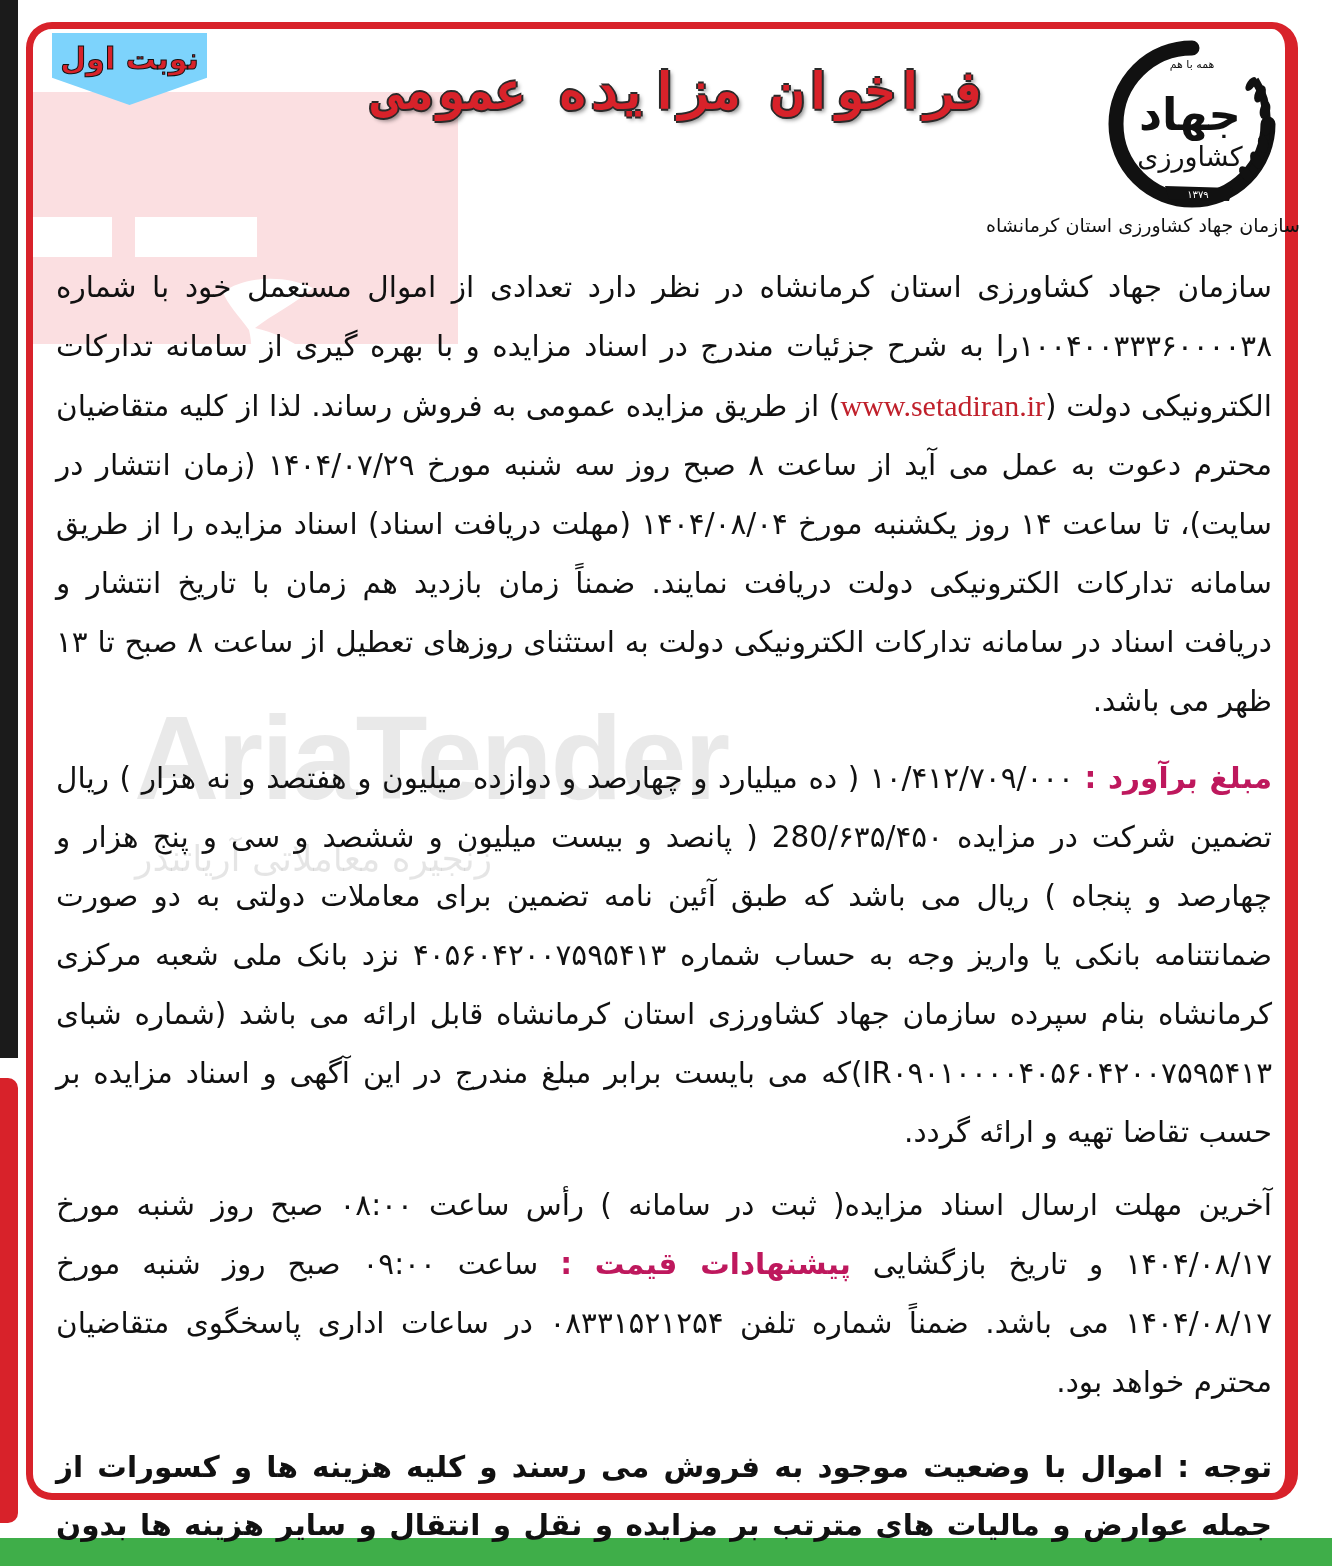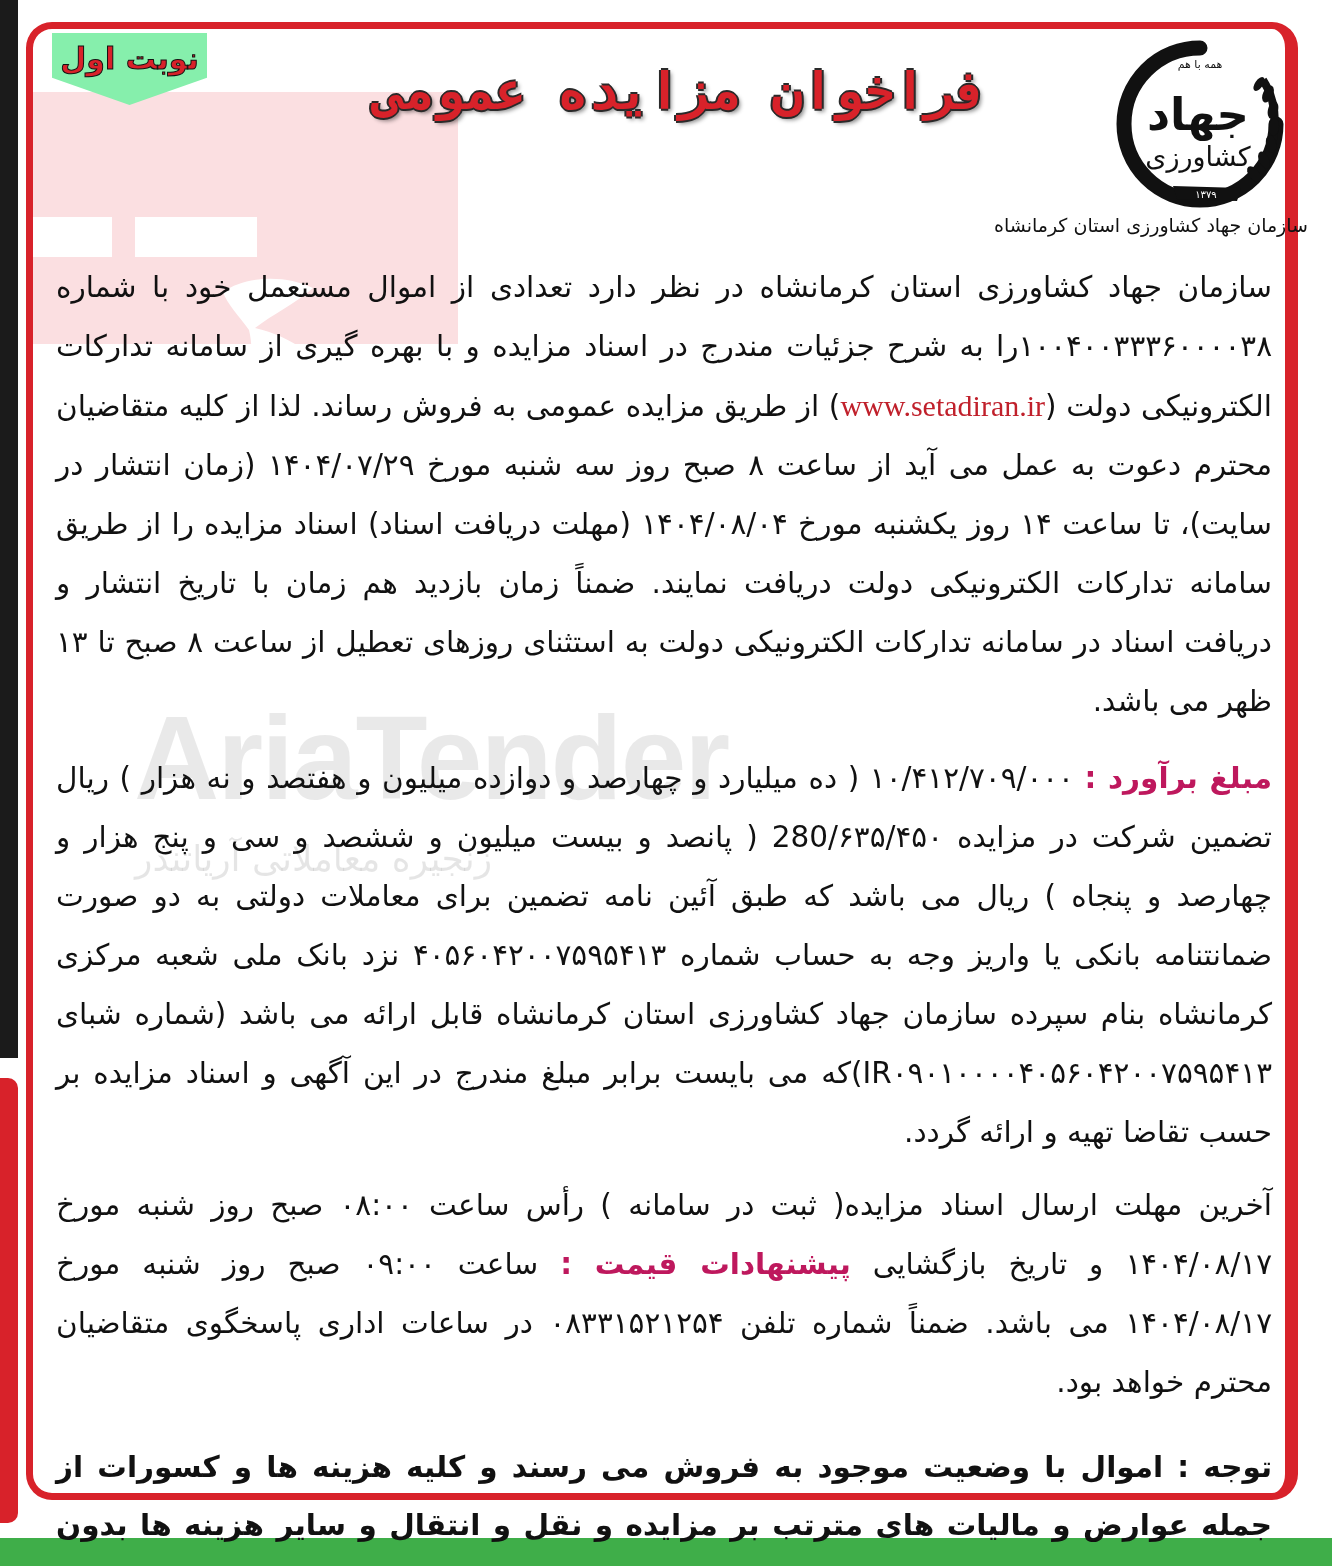--- a/index.html
+++ b/index.html
@@ -140,21 +140,21 @@
     direction: rtl;
   }
 
   
   .badge-first-round {
     position: absolute;
     left: 52px;
     top: 33px;
     width: 155px;
     height: 72px;
-    background: #86efac;
+    background: #7dd3fc;
     clip-path: polygon(0 0, 100% 0, 100% 62%, 50% 100%, 0 62%);
     display: flex;
     align-items: flex-start;
     justify-content: center;
     z-index: 6;
   }
   .badge-first-round span {
     margin-top: 8px;
     font-size: 30px;
     font-weight: bold;
@@ -179,21 +179,21 @@
       2px 0 0 #2a2a2a, -2px 0 0 #2a2a2a,
       0 2px 0 #2a2a2a, 0 -2px 0 #2a2a2a,
       3px 3px 4px rgba(0,0,0,0.45);
     letter-spacing: -2px;
     z-index: 5;
   }
 
   
   .org-logo {
     position: absolute;
-    right: 24px;
+    right: 32px;
     top: 38px;
     width: 215px;
     z-index: 5;
   }
   .logo-emblem {
     position: relative;
     width: 175px;
     height: 172px;
     margin: 0 auto;
   }

